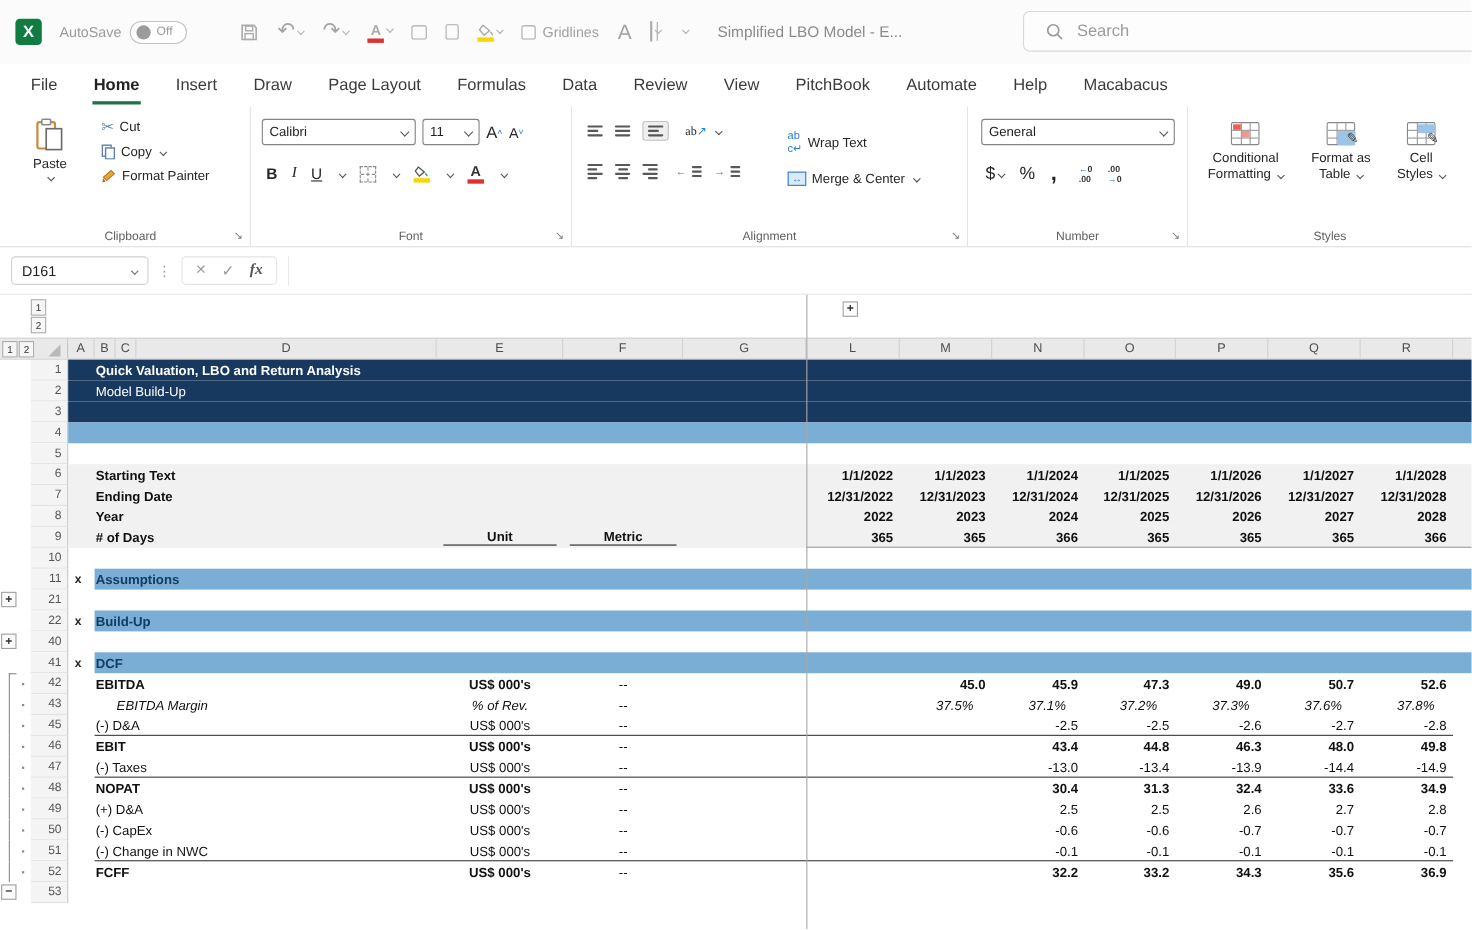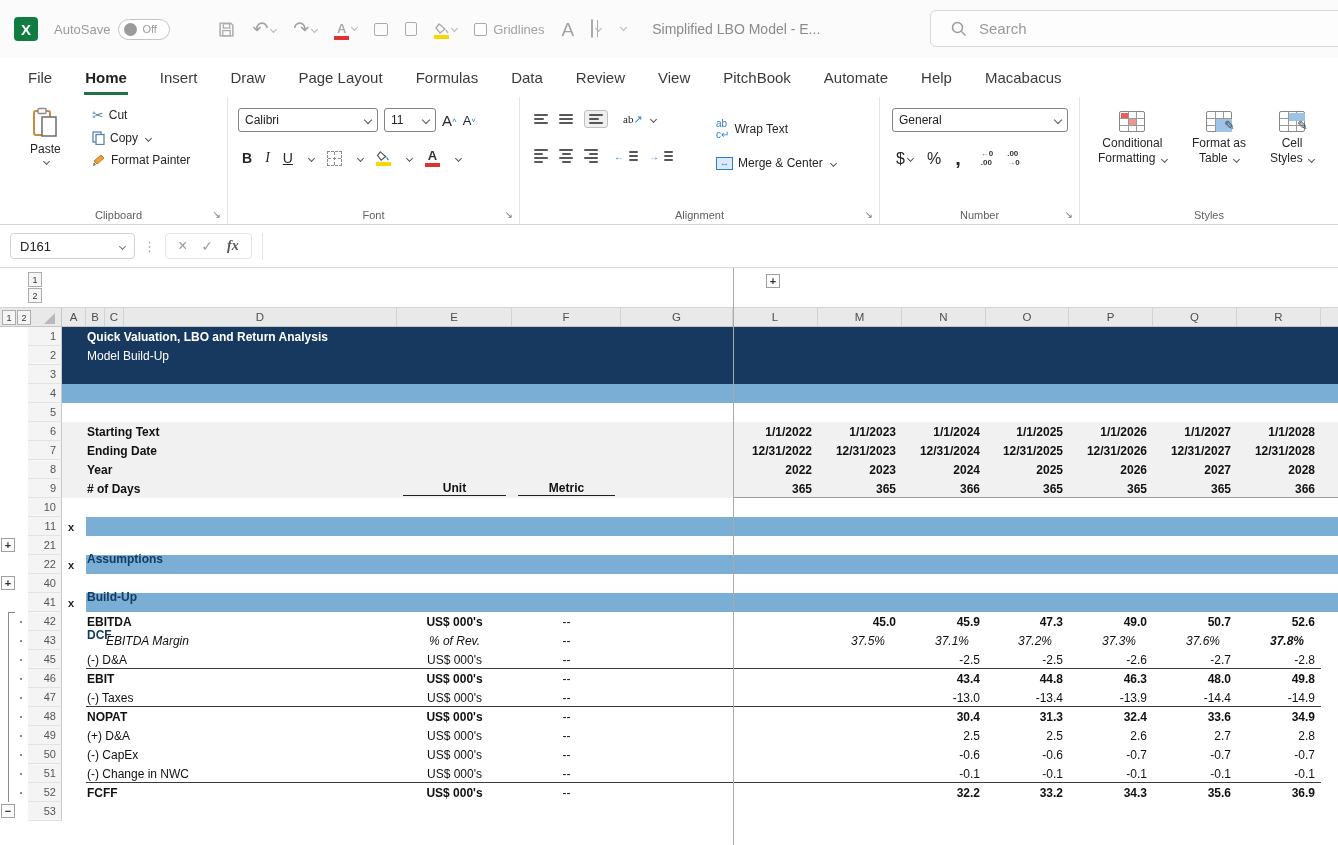--- a/index.html
+++ b/index.html
@@ -84,21 +84,21 @@
   .g-row { position:relative; height:19px; width:100%; }
   .gutter { position:absolute; left:0; top:0; width:28px; height:100%; background:#fff; }
   .rownum { position:absolute; left:28px; top:0; width:34px; height:100%; background:#F4F4F4; border-right:1px solid #c9c9c9; border-bottom:1px solid #e3e3e3; color:#555; font-size:11px; display:flex; align-items:center; justify-content:flex-end; padding-right:5px; }
   .gcontent { position:absolute; left:62px; top:0; right:0; height:100%; }
   .k-navy { background:#17395F; }
   .k-band4 { background:#7BAED5; }
   .k-gray { background:#F1F1F1; }
   .bandbg { position:absolute; left:24px; top:0; right:0; height:100%; background:#7BAED5; }
   .glabel { position:absolute; top:0; height:100%; display:flex; align-items:center; font-size:12px; color:#111; white-space:nowrap; }
   .k-navy .glabel { color:#fff; }
-  .sec-label { font-weight:bold; color:#123C63; z-index:1;margin-top:32px; }
+  .sec-label { font-weight:bold; color:#123C63; z-index:1; }
   .xmark { position:absolute; left:6px; top:0; height:100%; display:flex; align-items:center; font-size:11px; font-weight:bold; color:#222; }
   .gunit { position:absolute; left:335px; width:115px; top:0; height:100%; display:flex; align-items:center; justify-content:center; font-size:12px; color:#111; }
   .gmetric { position:absolute; left:450px; width:109px; top:0; height:100%; display:flex; align-items:center; justify-content:center; font-size:12px; color:#111; }
   .hdr-underline { border-bottom:1.4px solid #222; top:1px; height:16px; font-weight:bold; }
   .gval { position:absolute; top:0; height:100%; display:flex; align-items:center; justify-content:flex-end; padding-right:6px; font-size:12px; color:#111; }
   .gval.pct { padding-right:17px; font-style:italic; }
   .b { font-weight:bold; } .i { font-style:italic; }
   .rule { position:absolute; left:24px; right:17px; bottom:0; border-bottom:1.2px solid #3a3a3a; }
   .rule9 { position:absolute; left:671px; right:0; bottom:0; border-bottom:1px solid #9c9c9c; }
   .gdot { position:absolute; left:20px; top:9px; width:2px; height:2px; background:#8a8a8a; }
@@ -589,21 +589,21 @@
           <div class="rownum">43</div>
           <div class="gcontent">
             <span class="glabel i" style="left: 44px;">EBITDA Margin</span>
             <span class="gunit i">% of Rev.</span>
             <span class="gmetric">--</span>
             <span class="gval pct" style="left: 756px; width: 84px;">37.5%</span>
             <span class="gval pct" style="left: 840px; width: 84px;">37.1%</span>
             <span class="gval pct" style="left: 924px; width: 83px;">37.2%</span>
             <span class="gval pct" style="left: 1007px; width: 84px;">37.3%</span>
             <span class="gval pct" style="left: 1091px; width: 84px;">37.6%</span>
-            <span class="gval pct" style="left: 1175px; width: 84px; font-weight: bold;">37.8%</span>
+            <span class="gval pct" style="left: 1175px; width: 84px;">37.8%</span>
           </div>
         </div>
         <div class="g-row">
           <div class="gutter">
             <span class="gseg"></span>
             <span class="gdot"></span>
           </div>
           <div class="rownum">45</div>
           <div class="gcontent">
             <span class="glabel" style="left: 25px;">(-) D&amp;A</span>

